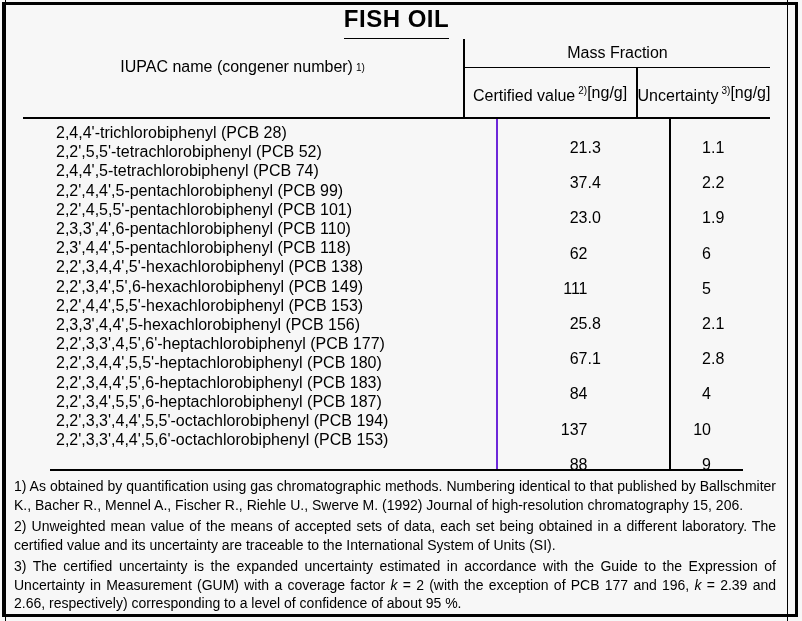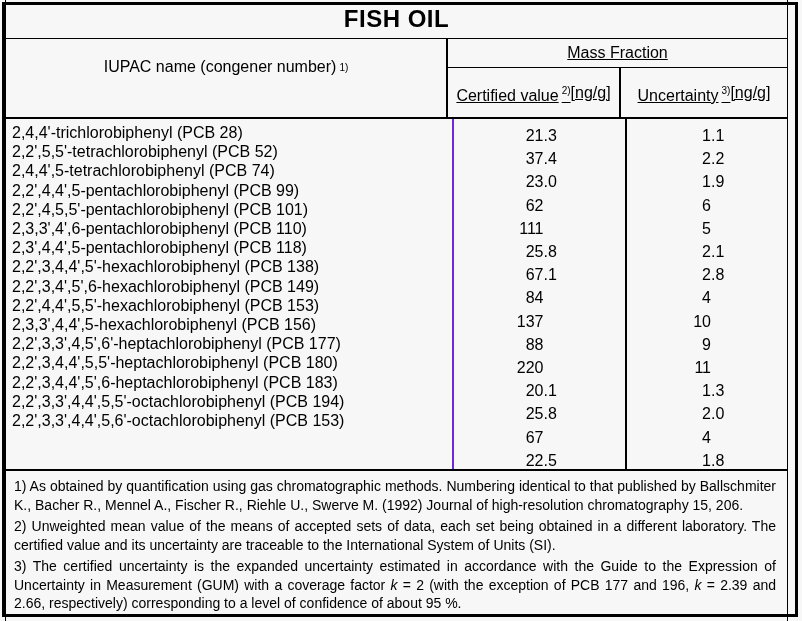--- a/index.html
+++ b/index.html
@@ -8,55 +8,55 @@
     background:#f7f7f7; color:#000;
     font-family:"Liberation Sans", sans-serif;
   }
   .frame {
     position:absolute; left:2px; top:2px; width:796px; height:615px;
     border:3px solid #000; box-sizing:border-box;
   }
   .tablebox {
     position:absolute; left:5px; top:0; bottom:0; width:783px;
     border-left:1px solid #000; border-right:1px solid #000;
-    box-sizing:border-box; display:flex; flex-direction:column; overflow:hidden;
+    box-sizing:border-box; display:flex; flex-direction:column; overflow:hidden;align-items:center;
   }
   .title-row {
     height:38px; border-bottom:1px solid #000; flex:0 0 auto;
     display:flex; align-items:center; justify-content:center;
   }
   .title-row span { font-size:24px; font-weight:bold; letter-spacing:0.5px; }
   .header-row { height:78px; flex:0 0 auto; border-bottom:2px solid #000; display:flex; }
   .h-col1 {
     width:440px; flex:0 0 auto; border-right:2px solid #000; box-sizing:content-box;
     display:flex; align-items:center; justify-content:center; padding-bottom:22px;
     font-size:16px;
   }
-  .h-right { flex:1; display:flex; flex-direction:column;text-decoration:underline; }
+  .h-right { flex:1; display:flex; flex-direction:column; }
   .h-mass {
     height:28px; border-bottom:1px solid #000; flex:0 0 auto;
     display:flex; align-items:center; justify-content:center; font-size:16px;
   }
   .h-sub { flex:1; display:flex; }
   .h-cell {
     display:flex; flex-direction:row; align-items:center; justify-content:center;
     font-size:16px; line-height:19px;
   }
   .h-cert { width:171px; flex:0 0 auto; border-right:2px solid #000; }
   .h-unc { flex:1; }
   sup { font-size:10px; vertical-align:7px; margin-left:3px; }
   .data-row { height:350px; flex:0 0 auto; border-bottom:2px solid #000; display:flex; overflow:hidden; }
   .d-col1 {
     width:440px; flex:0 0 auto; border-right:2px solid #6d28d9;
     padding:4px 0 0 6px; box-sizing:content-box;
     font-size:16px; line-height:19.2px; white-space:nowrap; overflow:hidden;
   }
   .d-col2 { width:171px; flex:0 0 auto; border-right:2px solid #000; padding-top:3px; }
   .d-col3 { flex:1; padding-top:3px; }
-  .num { display:flex; width:72px; margin:4px auto; font-size:16px; line-height:19.2px; }
+  .num { display:flex; width:72px; margin:16px auto; font-size:16px; line-height:19.2px; }
   .num .ip { flex:1; text-align:right; }
   .num .fp { width:32px; text-align:left; }
   .footnotes {
     flex:1; padding:6px 10px 0 8px; overflow:hidden;
     font-size:14px; line-height:18.5px; text-align:justify;
   }
   .footnotes p { margin:0 1px 3px 0; }
   .footnotes i { font-style:italic; }
 </style>
 </head>
@@ -100,20 +100,21 @@
         <div>2,2',4,5,5'-pentachlorobiphenyl (PCB 101)</div>
         <div>2,3,3',4',6-pentachlorobiphenyl (PCB 110)</div>
         <div>2,3',4,4',5-pentachlorobiphenyl (PCB 118)</div>
         <div>2,2',3,4,4',5'-hexachlorobiphenyl (PCB 138)</div>
         <div>2,2',3,4',5',6-hexachlorobiphenyl (PCB 149)</div>
         <div>2,2',4,4',5,5'-hexachlorobiphenyl (PCB 153)</div>
         <div>2,3,3',4,4',5-hexachlorobiphenyl (PCB 156)</div>
         <div>2,2',3,3',4,5',6'-heptachlorobiphenyl (PCB 177)</div>
         <div>2,2',3,4,4',5,5'-heptachlorobiphenyl (PCB 180)</div>
         <div>2,2',3,4,4',5',6-heptachlorobiphenyl (PCB 183)</div>
+        <div>2,2',3,4',5,5',6-heptachlorobiphenyl (PCB 187)</div>
         <div>2,2',3,3',4,4',5,5'-octachlorobiphenyl (PCB 194)</div>
         <div>2,2',3,3',4,4',5,6'-octachlorobiphenyl (PCB 153)</div>
       </div>
     <div class="d-col2" id="cert-col">
         <div class="num">
           <span class="ip">21</span>
           <span class="fp">.3</span>
         </div>
         <div class="num">
           <span class="ip">37</span>

